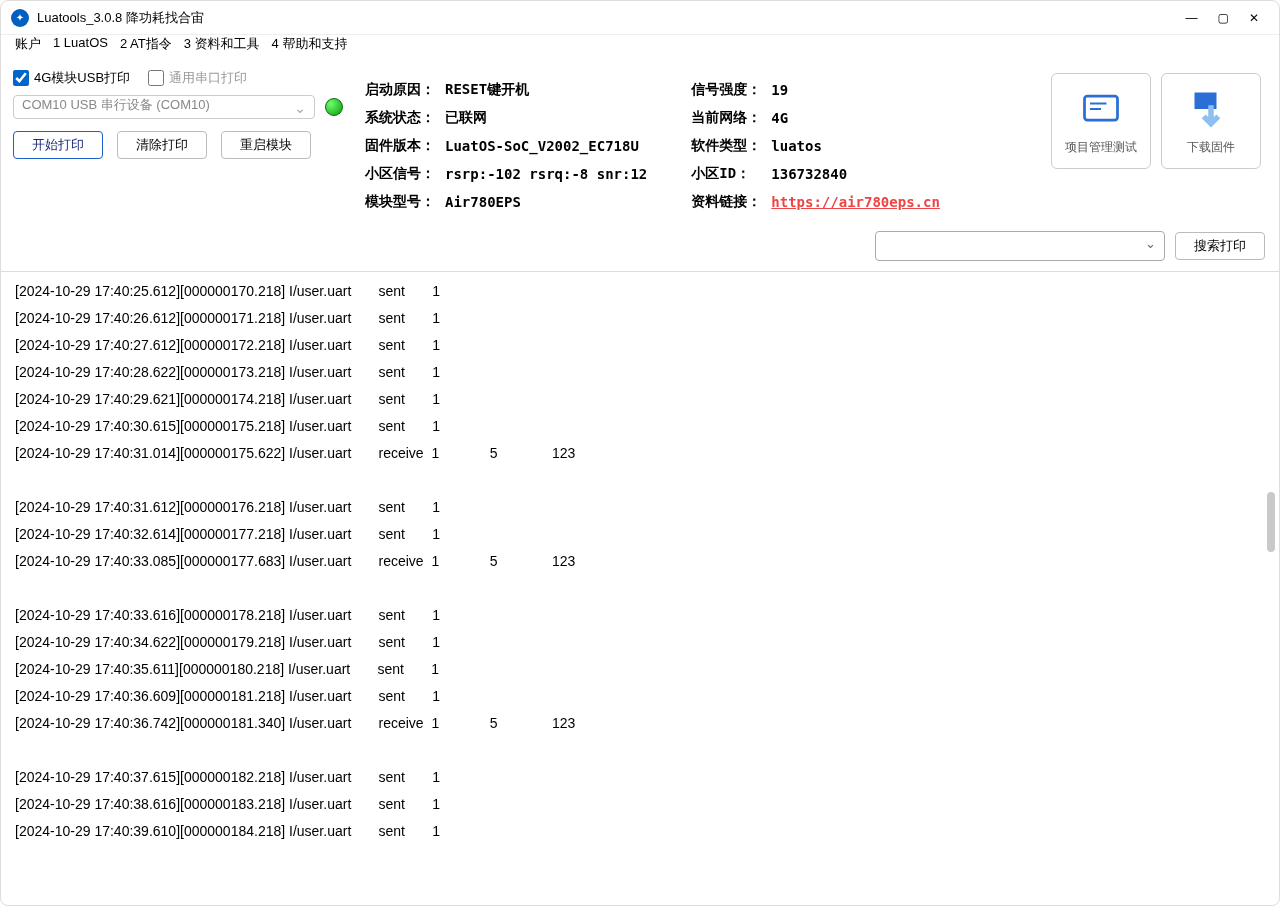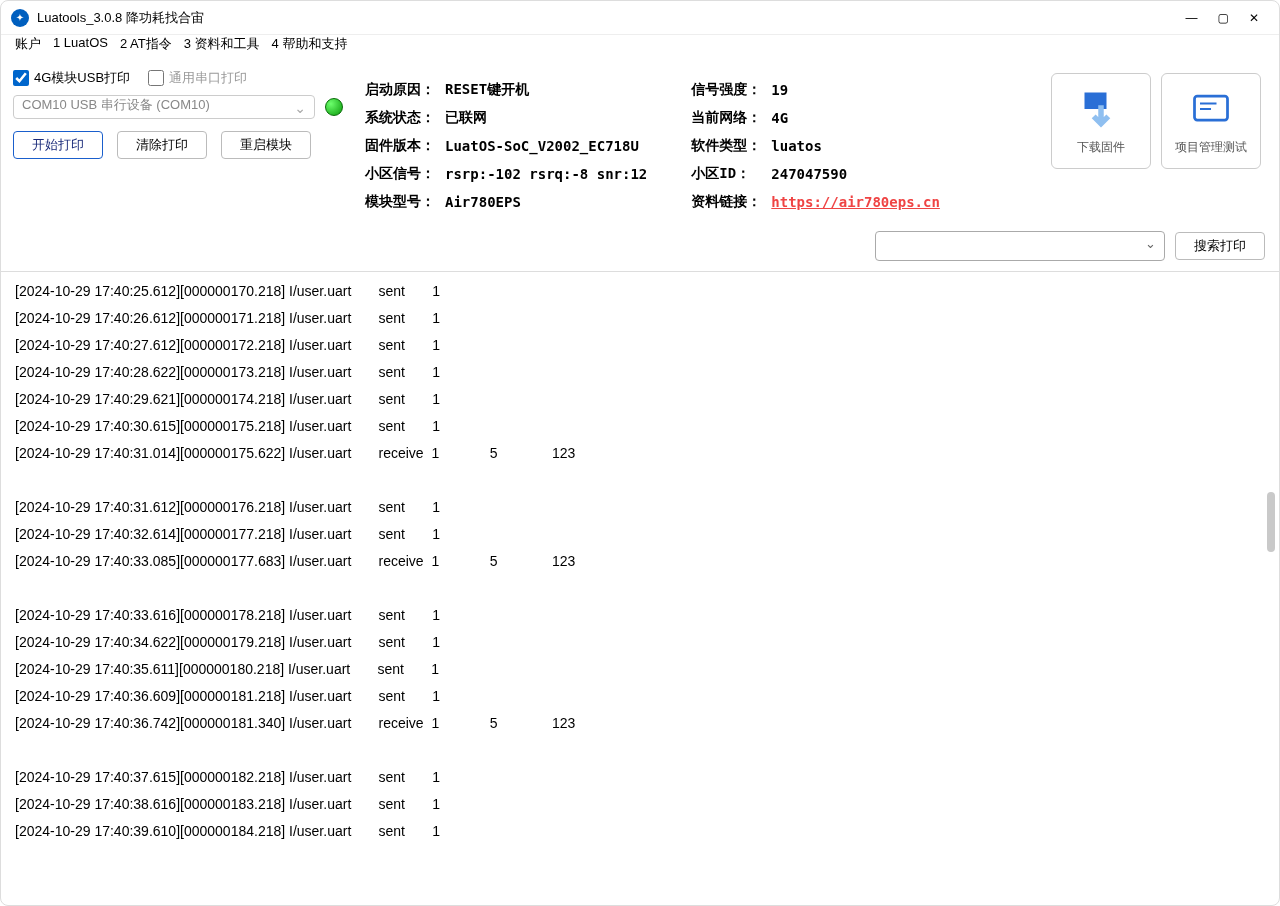--- a/index.html
+++ b/index.html
@@ -279,46 +279,46 @@
       <tr>
             <td class="lbl">当前网络：</td>
             <td class="val">4G</td>
           </tr>
       <tr>
             <td class="lbl">软件类型：</td>
             <td class="val">luatos</td>
           </tr>
       <tr>
             <td class="lbl">小区ID：</td>
-            <td class="val">247047590</td>
+            <td class="val">136732840</td>
           </tr>
       <tr>
             <td class="lbl">资料链接：</td>
             <td class="val"><a href="#">https://air780eps.cn</a></td>
           </tr>
     </tbody>
       </table>
   </div>
 
   <div class="bigbtns">
-    <div class="bigbtn">
-      <svg viewBox="0 0 48 48">
-        <rect x="6" y="6" width="24" height="18" fill="#2a6fd6"></rect>
-        <path d="M24 20 L24 40 M16 32 L24 40 L32 32" stroke="#8fbff0" stroke-width="6" fill="none"></path>
-      </svg>
-      <span>下载固件</span>
-    </div>
     <div class="bigbtn">
       <svg viewBox="0 0 48 48">
         <rect x="6" y="10" width="36" height="26" rx="3" fill="none" stroke="#2a6fd6" stroke-width="3"></rect>
         <line x1="12" y1="18" x2="30" y2="18" stroke="#2a6fd6" stroke-width="2"></line>
         <line x1="12" y1="24" x2="24" y2="24" stroke="#2a6fd6" stroke-width="2"></line>
       </svg>
       <span>项目管理测试</span>
     </div>
+    <div class="bigbtn">
+      <svg viewBox="0 0 48 48">
+        <rect x="6" y="6" width="24" height="18" fill="#2a6fd6"></rect>
+        <path d="M24 20 L24 40 M16 32 L24 40 L32 32" stroke="#8fbff0" stroke-width="6" fill="none"></path>
+      </svg>
+      <span>下载固件</span>
+    </div>
   </div>
 </div>
 
 <div class="searchrow">
   <div class="search-combo"></div>
   <button class="btn">搜索打印</button>
 </div>
 
 <div class="logarea" id="logarea"><div>[2024-10-29 17:40:25.612][000000170.218] I/user.uart       sent       1</div><div>[2024-10-29 17:40:26.612][000000171.218] I/user.uart       sent       1</div><div>[2024-10-29 17:40:27.612][000000172.218] I/user.uart       sent       1</div><div>[2024-10-29 17:40:28.622][000000173.218] I/user.uart       sent       1</div><div>[2024-10-29 17:40:29.621][000000174.218] I/user.uart       sent       1</div><div>[2024-10-29 17:40:30.615][000000175.218] I/user.uart       sent       1</div><div>[2024-10-29 17:40:31.014][000000175.622] I/user.uart       receive  1             5              123</div><div>&nbsp;</div><div>[2024-10-29 17:40:31.612][000000176.218] I/user.uart       sent       1</div><div>[2024-10-29 17:40:32.614][000000177.218] I/user.uart       sent       1</div><div>[2024-10-29 17:40:33.085][000000177.683] I/user.uart       receive  1             5              123</div><div>&nbsp;</div><div>[2024-10-29 17:40:33.616][000000178.218] I/user.uart       sent       1</div><div>[2024-10-29 17:40:34.622][000000179.218] I/user.uart       sent       1</div><div>[2024-10-29 17:40:35.611][000000180.218] I/user.uart       sent       1</div><div>[2024-10-29 17:40:36.609][000000181.218] I/user.uart       sent       1</div><div>[2024-10-29 17:40:36.742][000000181.340] I/user.uart       receive  1             5              123</div><div>&nbsp;</div><div>[2024-10-29 17:40:37.615][000000182.218] I/user.uart       sent       1</div><div>[2024-10-29 17:40:38.616][000000183.218] I/user.uart       sent       1</div><div>[2024-10-29 17:40:39.610][000000184.218] I/user.uart       sent       1</div>
   <div class="scroll-indicator"></div>

